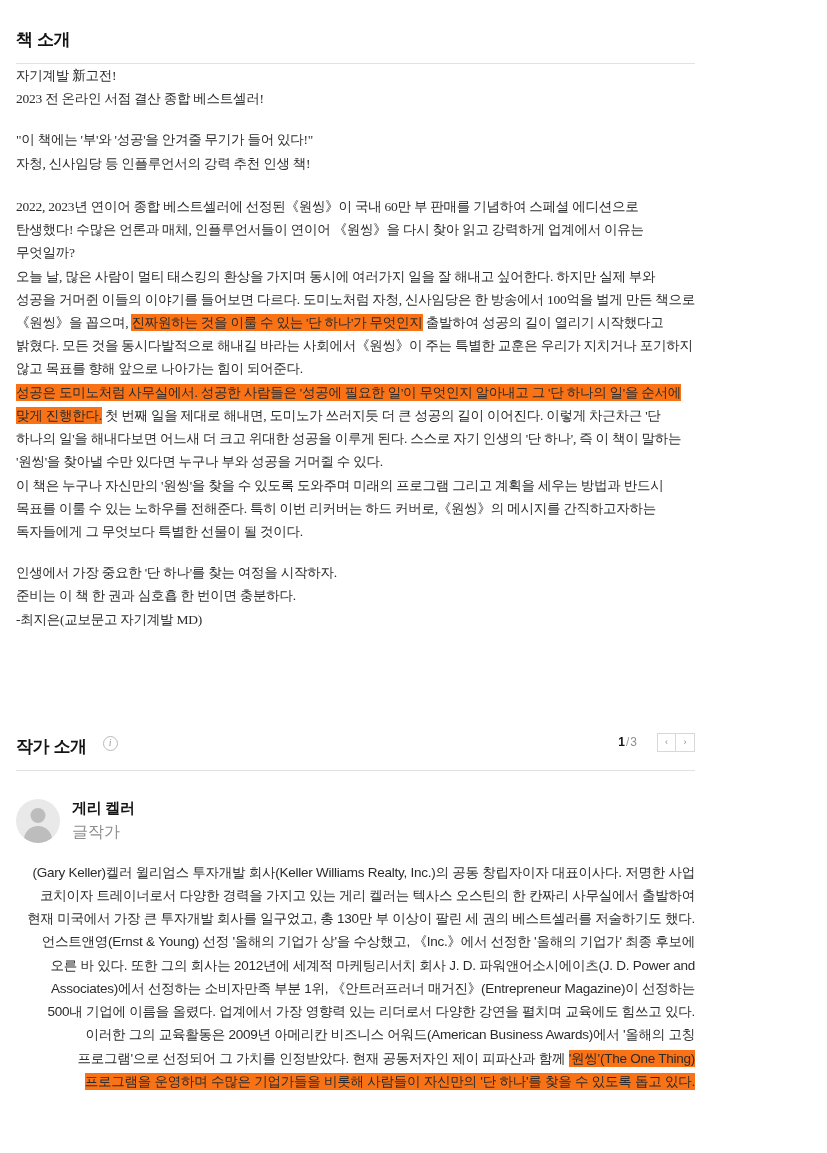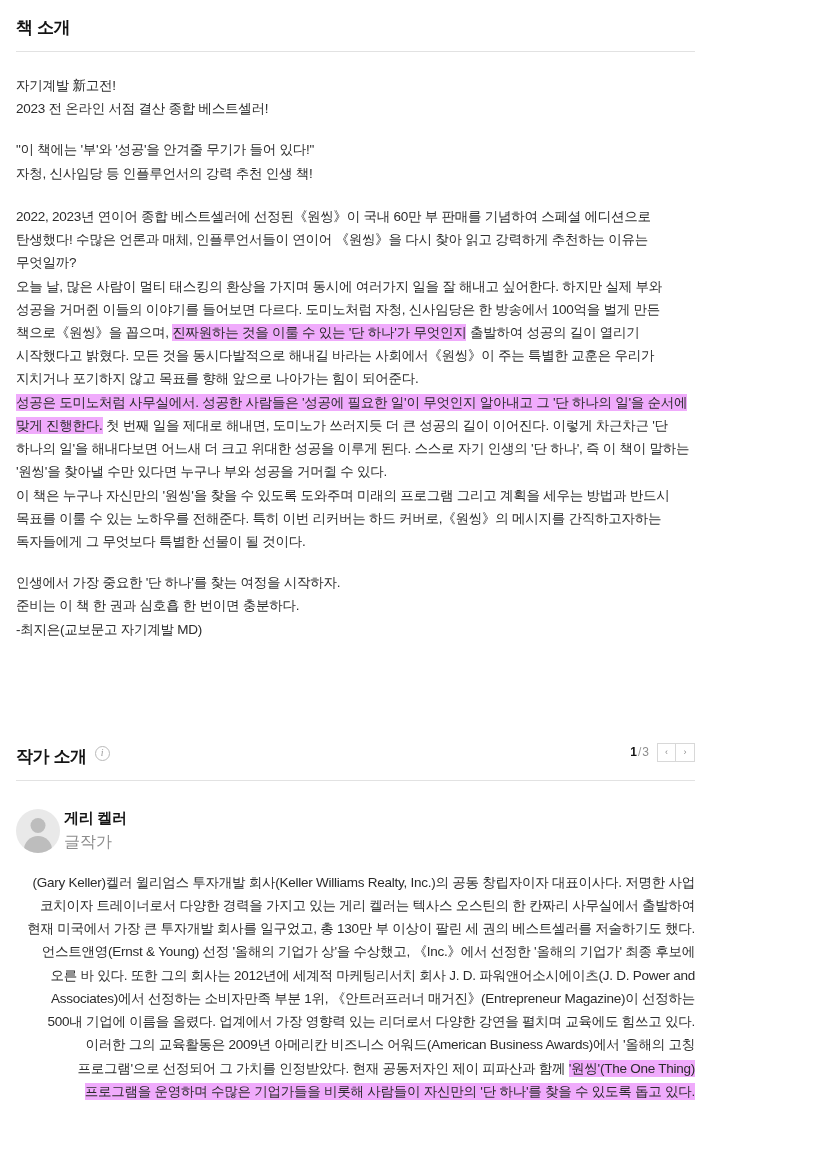--- a/index.html
+++ b/index.html
@@ -10,38 +10,38 @@
   }
   body {
     width: 827px;
     min-height: 1153px;
     font-family: "Liberation Sans", sans-serif;
     color: #1a1a1a;
     -webkit-font-smoothing: antialiased;
   }
   .page {
     width: 711px;
-    padding: 8px 16px 0 16px;
+    padding: 20px 16px 0 16px;
   }
   .section-title {
     font-size: 17px;
     font-weight: bold;
     color: #141414;
     letter-spacing: -0.4px;
     margin: 8px 0 0 0;
   }
   .title-row {
     display: flex;
     align-items: center;
     justify-content: space-between;
   }
   .title-left {
     display: flex;
     align-items: center;
-    gap: 8px;
+    gap: 16px;
   }
   .info-icon {
     display: inline-flex;
     align-items: center;
     justify-content: center;
     width: 15px;
     height: 15px;
     border: 1px solid #b9b9b9;
     border-radius: 50%;
     color: #9a9a9a;
@@ -58,44 +58,44 @@
     margin: 12px 0 0 0;
   }
   .body-text {
     font-size: 13.5px;
     line-height: 1.72;
     color: #2b2b2b;
     letter-spacing: -0.25px;
     word-break: keep-all;
   }
   .blurb {
-    margin-top: 22px;
+    font-family: Liberation Serif, serif;
   }
   .para {
     margin: 0;
   }
   .gap-sm { height: 18px; }
   .gap-md { height: 20px; }
   .hl {
-    background: #f0abfc;
+    background: #f97316;
     padding: 1px 0;
   }
   .spacer-big { height: 92px; }
 
   
   .author-header {
     display: flex;
     align-items: center;
     justify-content: space-between;
     margin-top: 4px;
   }
   .pager {
     display: flex;
     align-items: center;
-    gap: 8px;
+    gap: 20px;
     font-size: 12px;
     color: #555;
   }
   .pager .count { letter-spacing: 0px; }
   .pager .count .cur { color: #141414; font-weight: bold; }
   .pager .count .sep { color: #9b9b9b; margin: 0 1px; }
   .pager .count .tot { color: #8d8d8d; }
   .navbtns {
     display: flex;
   }
@@ -110,21 +110,21 @@
     align-items: center;
     justify-content: center;
     cursor: pointer;
     padding: 0;
   }
   .navbtn + .navbtn { border-left: 0; }
 
   .author-card {
     display: flex;
     align-items: center;
-    gap: 4px;
+    gap: 12px;
     margin-top: 28px;
   }
   .avatar {
     width: 44px;
     height: 44px;
     border-radius: 50%;
     background: #e9e9e9;
     position: relative;
     overflow: hidden;
     flex: 0 0 auto;
@@ -178,21 +178,21 @@
   <hr class="divider">
 
   <div class="blurb body-text">
     <p class="para" style="white-space: pre-line;">자기계발 新고전!
 2023 전 온라인 서점 결산 종합 베스트셀러!</p>
     <div class="gap-sm"></div>
     <p class="para" style="white-space: pre-line;">"이 책에는 '부'와 '성공'을 안겨줄 무기가 들어 있다!"
 자청, 신사임당 등 인플루언서의 강력 추천 인생 책!</p>
     <div class="gap-md"></div>
 
-    <p class="para">2022, 2023년 연이어 종합 베스트셀러에 선정된《원씽》이 국내 60만 부 판매를 기념하여 스페셜 에디션으로 탄생했다! 수많은 언론과 매체, 인플루언서들이 연이어 《원씽》을 다시 찾아 읽고 강력하게 추천하는 이유는 무엇일까?</p>
+    <p class="para">2022, 2023년 연이어 종합 베스트셀러에 선정된《원씽》이 국내 60만 부 판매를 기념하여 스페셜 에디션으로 탄생했다! 수많은 언론과 매체, 인플루언서들이 연이어 《원씽》을 다시 찾아 읽고 강력하게 업계에서 이유는 무엇일까?</p>
 
     <p class="para"><span>오늘 날, 많은 사람이 멀티 태스킹의 환상을 가지며 동시에 여러가지 일을 잘 해내고 싶어한다. 하지만 실제 부와 성공을 거머쥔 이들의 이야기를 들어보면 다르다. 도미노처럼 자청, 신사임당은 한 방송에서 100억을 벌게 만든 책으로《원씽》을 꼽으며, </span><span class="hl">진짜</span><span class="hl">원하는 것을 이룰 수 있는 '단 하나'가 무엇인지</span><span> 출발하여 성공의 길이 열리기 시작했다고 밝혔다. 모든 것을 동시다발적으로 해내길 바라는 사회에서《원씽》이 주는 특별한 교훈은 우리가 지치거나 포기하지 않고 목표를 향해 앞으로 나아가는 힘이 되어준다.</span></p>
 
     <p class="para"><span class="hl">성공은 도미노처럼 사무실에서. 성공한 사람들은 '성공에 필요한 일'이 무엇인지 알아내고 그 '단 하나의 일'을 순서에 맞게 진행한다.</span><span> 첫 번째 일을 제대로 해내면, 도미노가 쓰러지듯 더 큰 성공의 길이 이어진다. 이렇게 차근차근 '단 하나의 일'을 해내다보면 어느새 더 크고 위대한 성공을 이루게 된다. 스스로 자기 인생의 '단 하나', 즉 이 책이 말하는 '원씽'을 찾아낼 수만 있다면 누구나 부와 성공을 거머쥘 수 있다.</span></p>
 
     <p class="para">이 책은 누구나 자신만의 '원씽'을 찾을 수 있도록 도와주며 미래의 프로그램 그리고 계획을 세우는 방법과 반드시 목표를 이룰 수 있는 노하우를 전해준다. 특히 이번 리커버는 하드 커버로,《원씽》의 메시지를 간직하고자하는 독자들에게 그 무엇보다 특별한 선물이 될 것이다.</p>
 
     <div class="gap-sm"></div>
     <p class="para" style="white-space: pre-line;">인생에서 가장 중요한 '단 하나'를 찾는 여정을 시작하자.
 준비는 이 책 한 권과 심호흡 한 번이면 충분하다.

